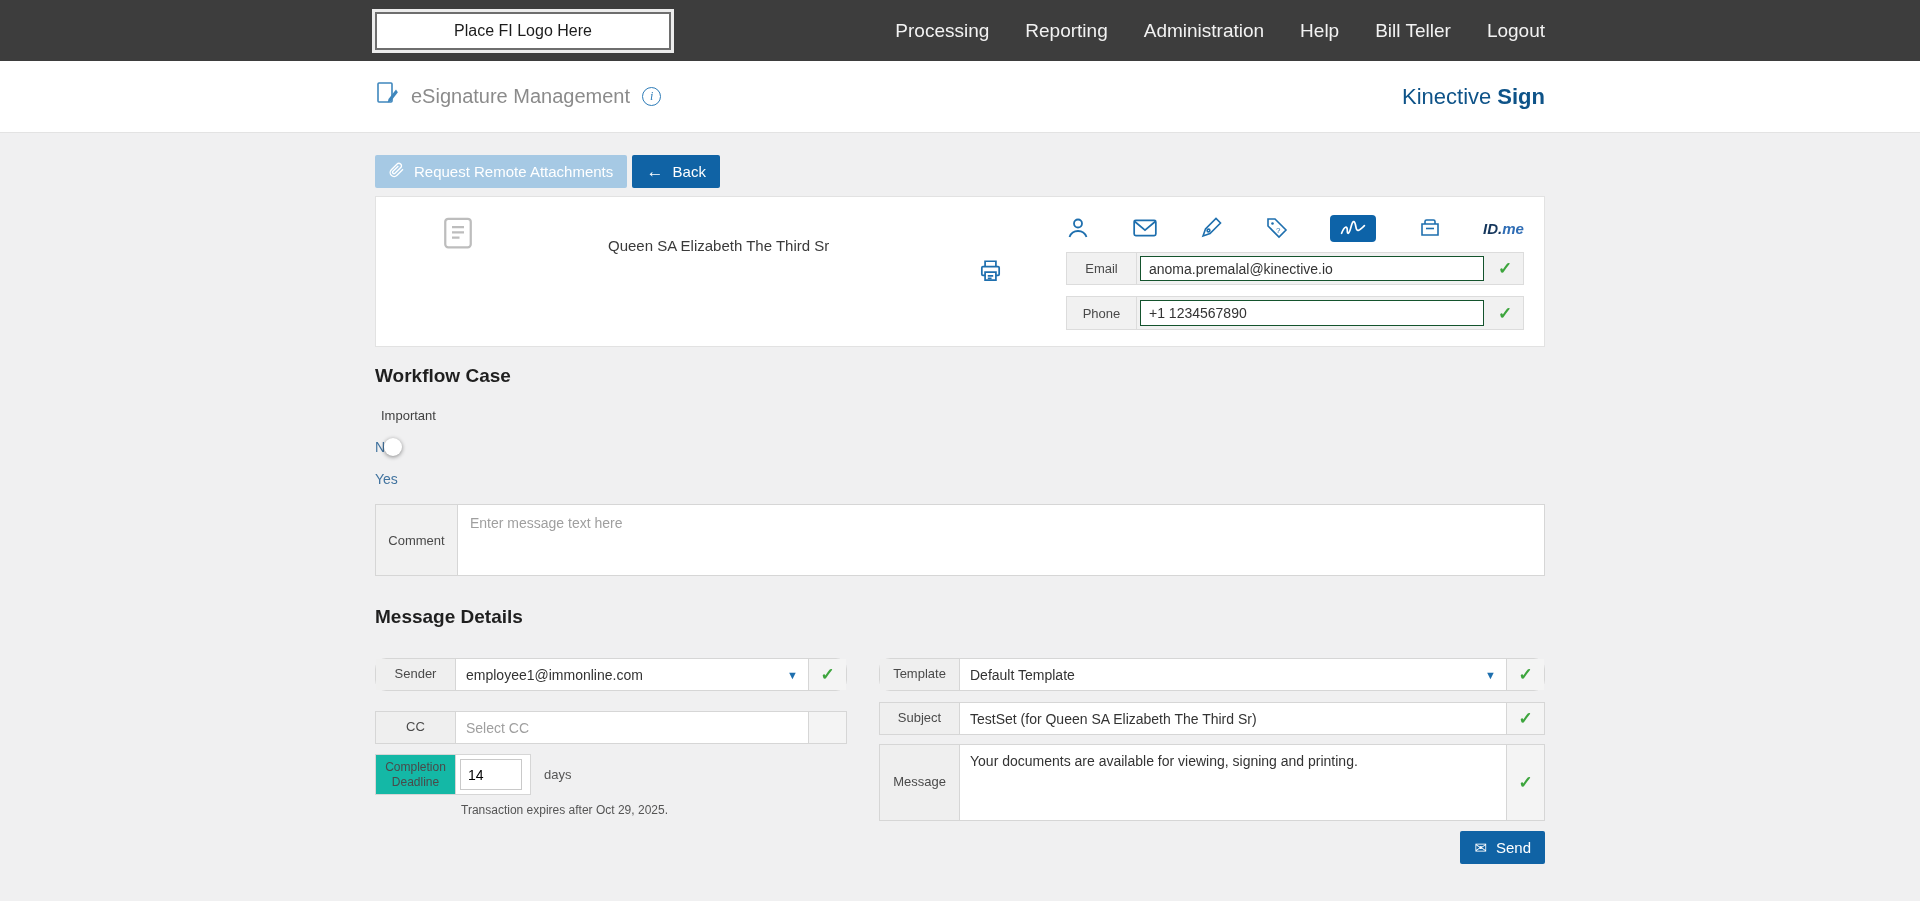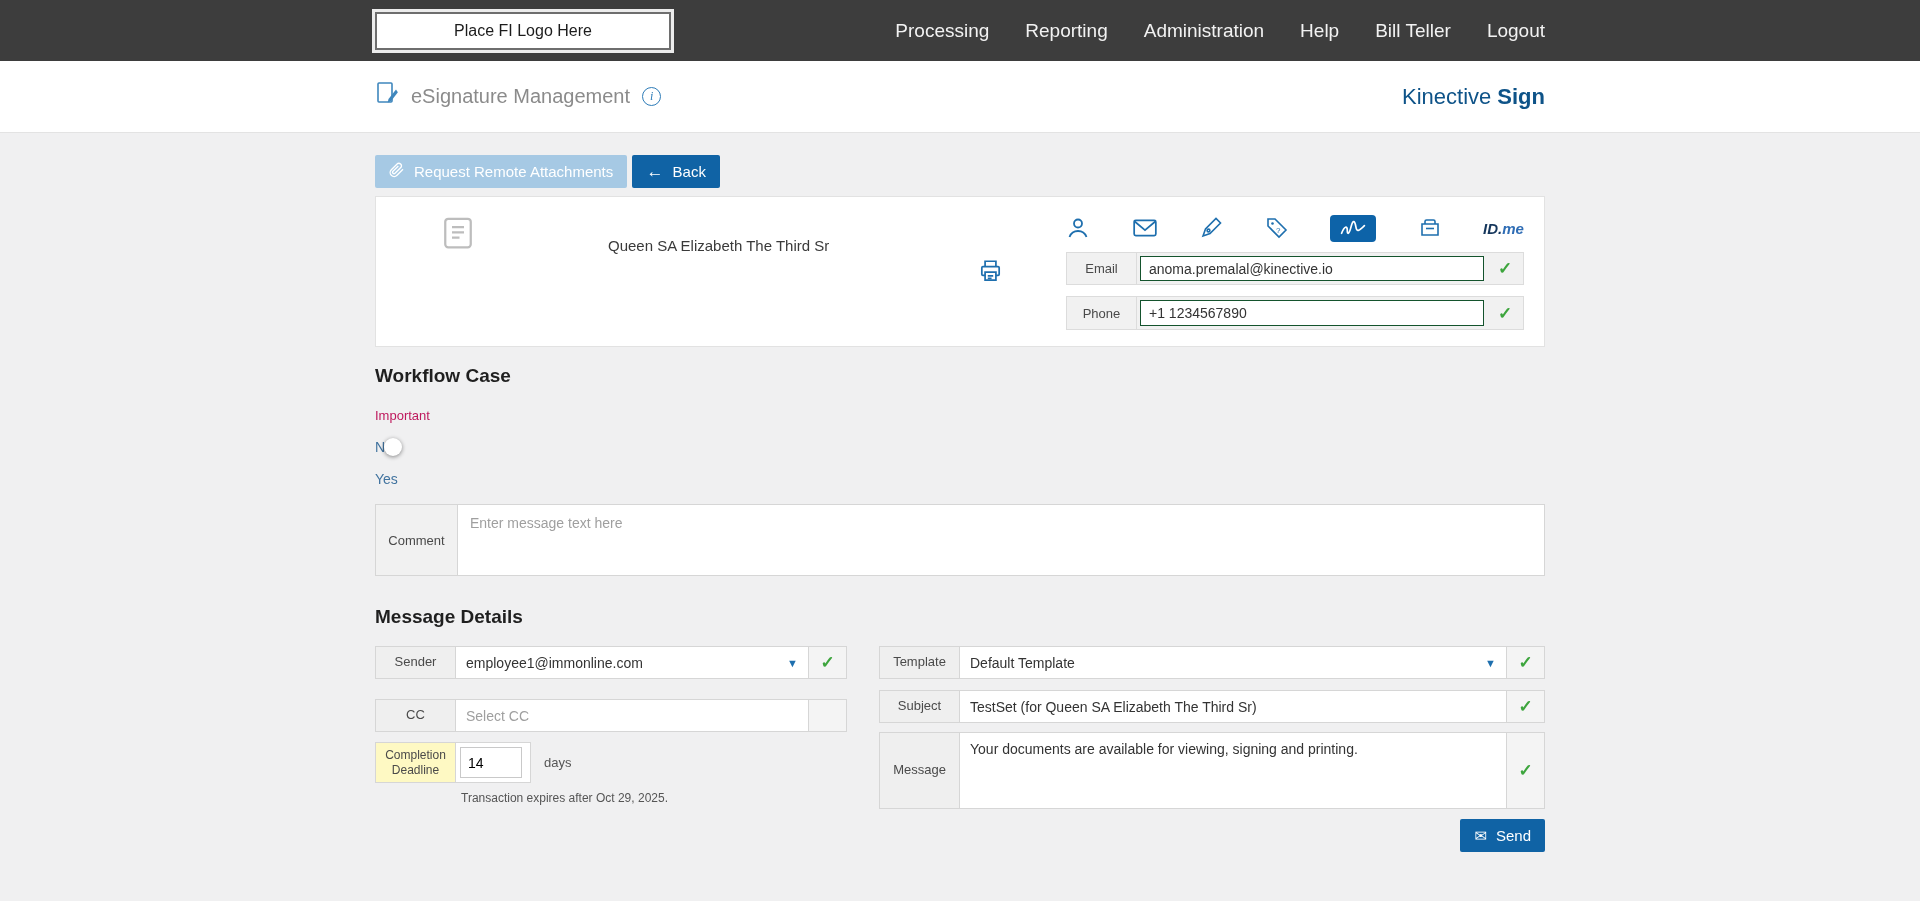--- a/index.html
+++ b/index.html
@@ -70,21 +70,21 @@
   .field-row.phone { margin-top:11px; }
   .f-label { width:70px; display:flex; align-items:center; justify-content:center;
     font-size:13px; color:#4a4a4a; border-right:1px solid #dcdcdc; }
   .f-input { flex:1; margin:3px; border:1px solid #14532d; padding:0 8px; font-size:14px;
     font-family:inherit; color:#333; background:#fff; outline:none; }
   .f-check { width:36px; display:flex; align-items:center; justify-content:center; }
   .check { color:#3da53d; font-size:17px; font-weight:bold; }
 
   
   .section-title { font-size:19px; font-weight:600; color:#1f1f1f; margin:18px 0 0; }
-  .imp-label { font-size:13px; color:#be185d; margin-top:21px; }
+  .imp-label { font-size:13px; color:#404040; margin-top:21px;margin-left:6px; }
   .opt { color:#41739f; font-size:14px; margin-top:15px; display:flex; align-items:center; cursor:pointer; width:70px; }
   .knob { width:18px; height:18px; border-radius:50%; background:#fff;
     box-shadow:0 1px 4px rgba(0,0,0,.45); margin-left:-9px; cursor:pointer; }
 
   .comment-row { margin-top:17px; display:flex; border:1px solid #d6d6d6; background:#fff; height:72px; }
   .comment-label { width:82px; background:#f1f1f1; border-right:1px solid #d6d6d6;
     display:flex; align-items:center; justify-content:center; font-size:13px; color:#4a4a4a; }
   .comment-input { flex:1; border:none; resize:none; padding:10px 12px; font-size:14px;
     font-family:inherit; outline:none; color:#333; }
   ::placeholder { color:#9f9f9f; opacity:1; }
@@ -98,29 +98,29 @@
   .m-label { width:80px; background:#efefef; border-right:1px solid #d6d6d6;
     display:flex; align-items:center; justify-content:center; font-size:13px; color:#4a4a4a;
     text-align:center; padding:2px 4px; line-height:1.25; }
   .m-control { flex:1; display:flex; align-items:center; padding:0 10px; font-size:14px; color:#333; cursor:pointer; }
   .m-control.static { cursor:default; }
   .caret { margin-left:auto; color:#1e6fae; font-size:11px; padding-left:8px; }
   .m-check { width:38px; border-left:1px solid #d6d6d6; background:#f4f4f4;
     display:flex; align-items:center; justify-content:center; }
   .m-input { flex:1; border:none; padding:0 10px; font-size:14px; font-family:inherit; outline:none; color:#333; }
 
-  .row-sender, .row-template { margin-top:18px; }
+  .row-sender, .row-template { margin-top:30px;border-radius:11px; }
   .row-cc { margin-top:20px; }
   .row-subject { margin-top:11px; }
   .row-message { margin-top:9px; height:77px; }
   .row-message .m-control { align-items:flex-start; padding-top:8px; }
 
   .dl-wrap { display:flex; align-items:center; margin-top:10px; }
   .dl-row { display:flex; border:1px solid #d6d6d6; background:#fff; height:41px; width:156px; }
-  .dl-label { width:80px; background:#fef9c3; border-right:1px solid #d6d6d6;
+  .dl-label { width:80px; background:#14b8a6; border-right:1px solid #d6d6d6;
     display:flex; align-items:center; justify-content:center; text-align:center;
     font-size:12px; color:#4a4a4a; padding:2px 4px; line-height:1.25; }
   .dl-input { width:62px; margin:4px; border:1px solid #c9c9c9; padding:0 7px;
     font-size:14px; font-family:inherit; outline:none; }
   .dl-unit { margin-left:13px; font-size:13px; color:#555; }
   .dl-note { margin:8px 0 0 86px; font-size:12px; color:#555; }
 
   .send-wrap { display:flex; justify-content:flex-end; margin-top:10px; }
   .btn-send { background:#1063a5; }
   .env-glyph { font-size:15px; line-height:1; }

